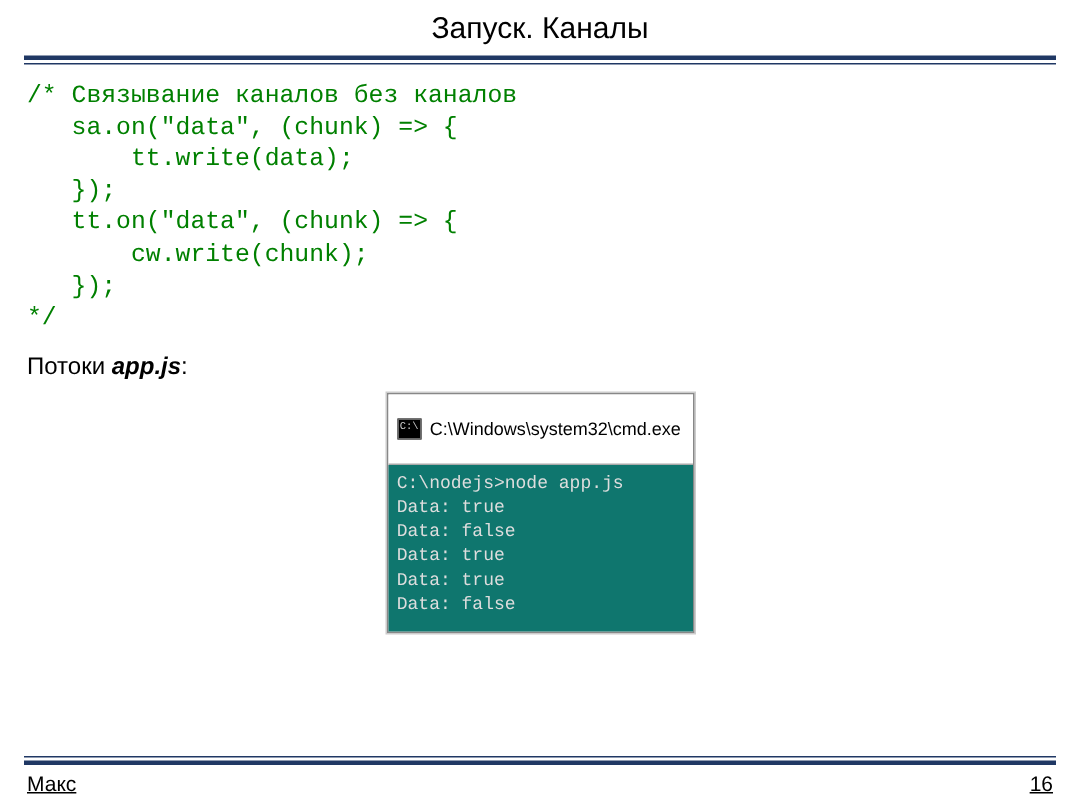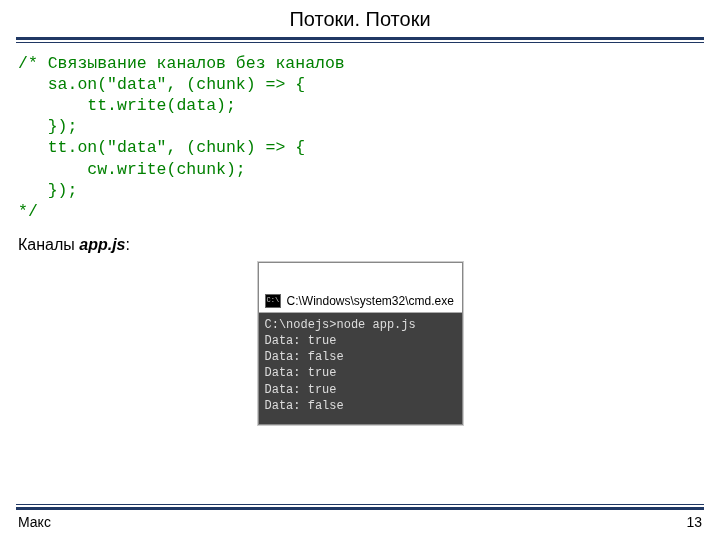--- a/index.html
+++ b/index.html
@@ -56,57 +56,57 @@
     width: 205px;
     border: 1px solid #888;
     background: #fff;
     box-shadow: 0 0 0 1px #ccc;
     font-size: 12px;
   }
   .term-title {
     display: flex;
     align-items: center;
     gap: 6px;
-    padding: 4px 6px;
+    padding: 16px 6px;
     background: #fff;
     border-bottom: 1px solid #aaa;
     color: #000;
-    margin-top: 27px;
   }
   .term-icon {
     width: 16px;
     height: 14px;
     background: #000;
     border: 1px solid #666;
     position: relative;
   }
   .term-icon::before {
     content: "C:\\";
     color: #ccc;
     font-size: 7px;
     font-family: "Courier New", monospace;
     position: absolute;
     top: 1px;
     left: 1px;
   }
   .term-body {
-    background: #404040;
+    background: #0f766e;
     color: #ddd;
     font-family: Consolas, "Courier New", monospace;
     font-size: 12px;
     padding: 4px 6px 10px 6px;
     line-height: 1.35;
     white-space: pre;
   }
 
   .footer {
     position: absolute;
     bottom: 10px;
     left: 0;
     right: 0;
+    text-decoration: underline;
   }
   .hr-bot-thin {
     height: 1px;
     background: #203864;
     margin: 0 16px 2px 16px;
   }
   .hr-bot {
     height: 3px;
     background: #203864;
     margin: 0 16px 4px 16px;
@@ -116,37 +116,37 @@
     justify-content: space-between;
     padding: 0 18px;
     font-size: 14px;
     color: #000;
   }
 </style>
 </head>
 <body>
 
 <div class="header">
-  <h1>Потоки. Потоки</h1>
+  <h1>Запуск. Каналы</h1>
 </div>
 <div class="hr-top"></div>
 <div class="hr-top-thin"></div>
 
 <div class="content">
   <div class="code"><span>/* Связывание каналов без каналов</span>
 <span>   sa.on("data", (chunk) =&gt; {</span>
 <span>       tt.write(data);</span>
 <span>   });</span>
 <span>   tt.on("data", (chunk) =&gt; {</span>
 <span>       cw.write(chunk);</span>
 <span>   });</span>
 <span>*/</span></div>
 
   <div class="launch">
-    <span>Каналы </span><b>app.js</b><span>:</span>
+    <span>Потоки </span><b>app.js</b><span>:</span>
   </div>
 
   <div class="terminal-wrap">
     <div class="terminal">
       <div class="term-title">
         <span class="term-icon"></span>
         <span>C:\Windows\system32\cmd.exe</span>
       </div>
       <div class="term-body">C:\nodejs&gt;node app.js
 Data: true
@@ -156,15 +156,15 @@
 Data: false</div>
     </div>
   </div>
 </div>
 
 <div class="footer">
   <div class="hr-bot-thin"></div>
   <div class="hr-bot"></div>
   <div class="footer-row">
     <span>Макс</span>
-    <span>13</span>
+    <span>16</span>
   </div>
 </div>
 
 </body></html>

